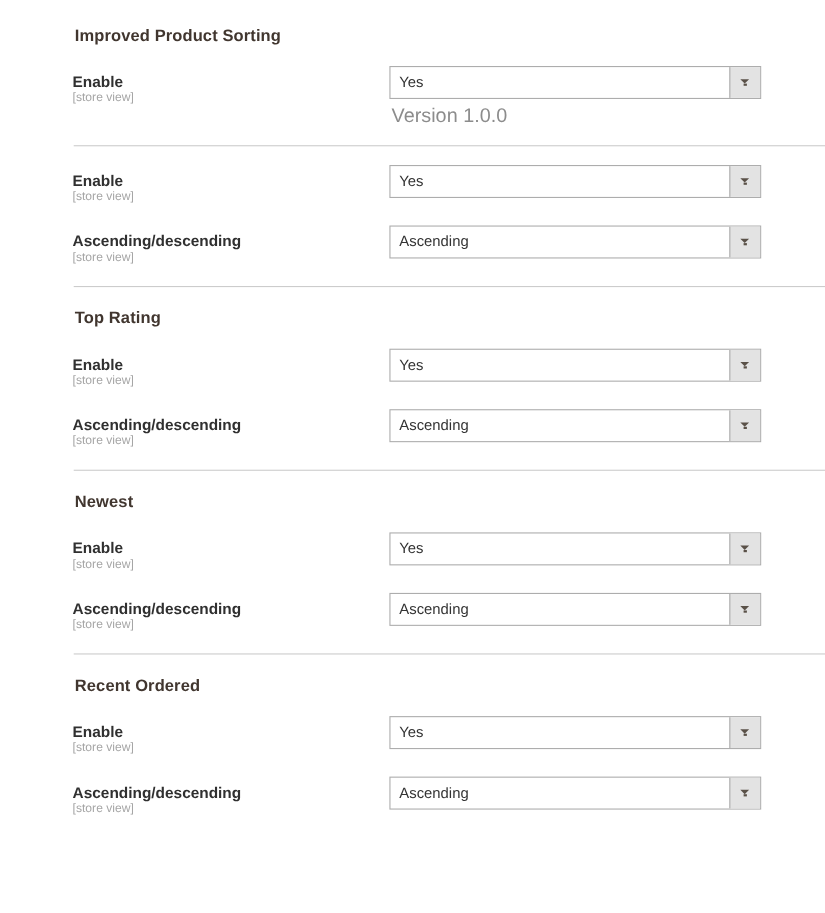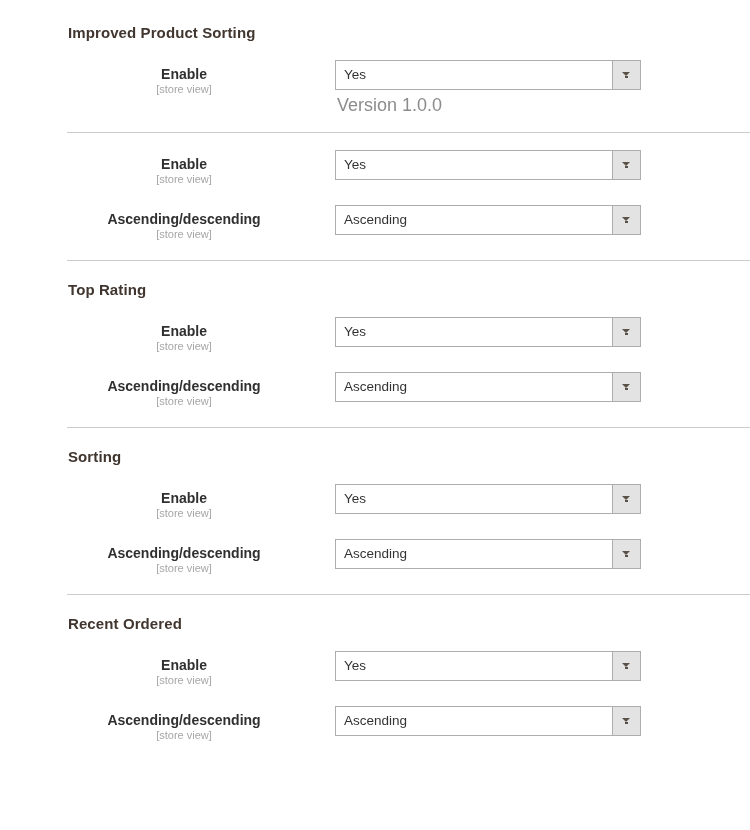--- a/index.html
+++ b/index.html
@@ -40,24 +40,25 @@
   
   .fields { padding-top: 17px; }
   .field-row {
     display: flex;
     align-items: flex-start;
     margin-bottom: 19px;
   }
   .field-label {
     width: 288px;
     flex: 0 0 288px;
-    text-align: center;
+    text-align: left;
     padding-top: 6px;
     padding-right: 14px;
     line-height: 15px;
+    margin-left: 19px;
   }
   .label-main {
     display: block;
     font-size: 14px;
     font-weight: bold;
     color: #303030;
     line-height: 16px;
   }
   .label-scope {
     display: block;
@@ -65,21 +66,21 @@
     color: #a6a6a6;
     font-weight: normal;
     line-height: 14px;
     margin-top: 0px;
   }
   .field-control { flex: 0 0 auto; }
 
   
   .select {
     position: relative;
-    width: 306px;
+    width: 338px;
     height: 30px;
     background: #ffffff;
     border: 1px solid #adadad;
     display: flex;
     align-items: center;
     cursor: pointer;
   }
   .select-value {
     flex: 1 1 auto;
     padding-left: 8px;
@@ -215,21 +216,21 @@
               <span class="select-arrow-btn">
                 <span class="arrow-glyph"></span>
               </span>
             </div>
           </div>
         </div>
       </div>
     </div>
     <div class="section">
       <div class="section-divider"></div>
-      <h2 class="section-title">Sorting</h2>
+      <h2 class="section-title">Newest</h2>
       <div class="fields">
         <div class="field-row">
           <div class="field-label">
             <span class="label-main">Enable</span>
             <span class="label-scope">[store view]</span>
           </div>
           <div class="field-control">
             <div class="select">
               <span class="select-value">Yes</span>
               <span class="select-arrow-btn">

